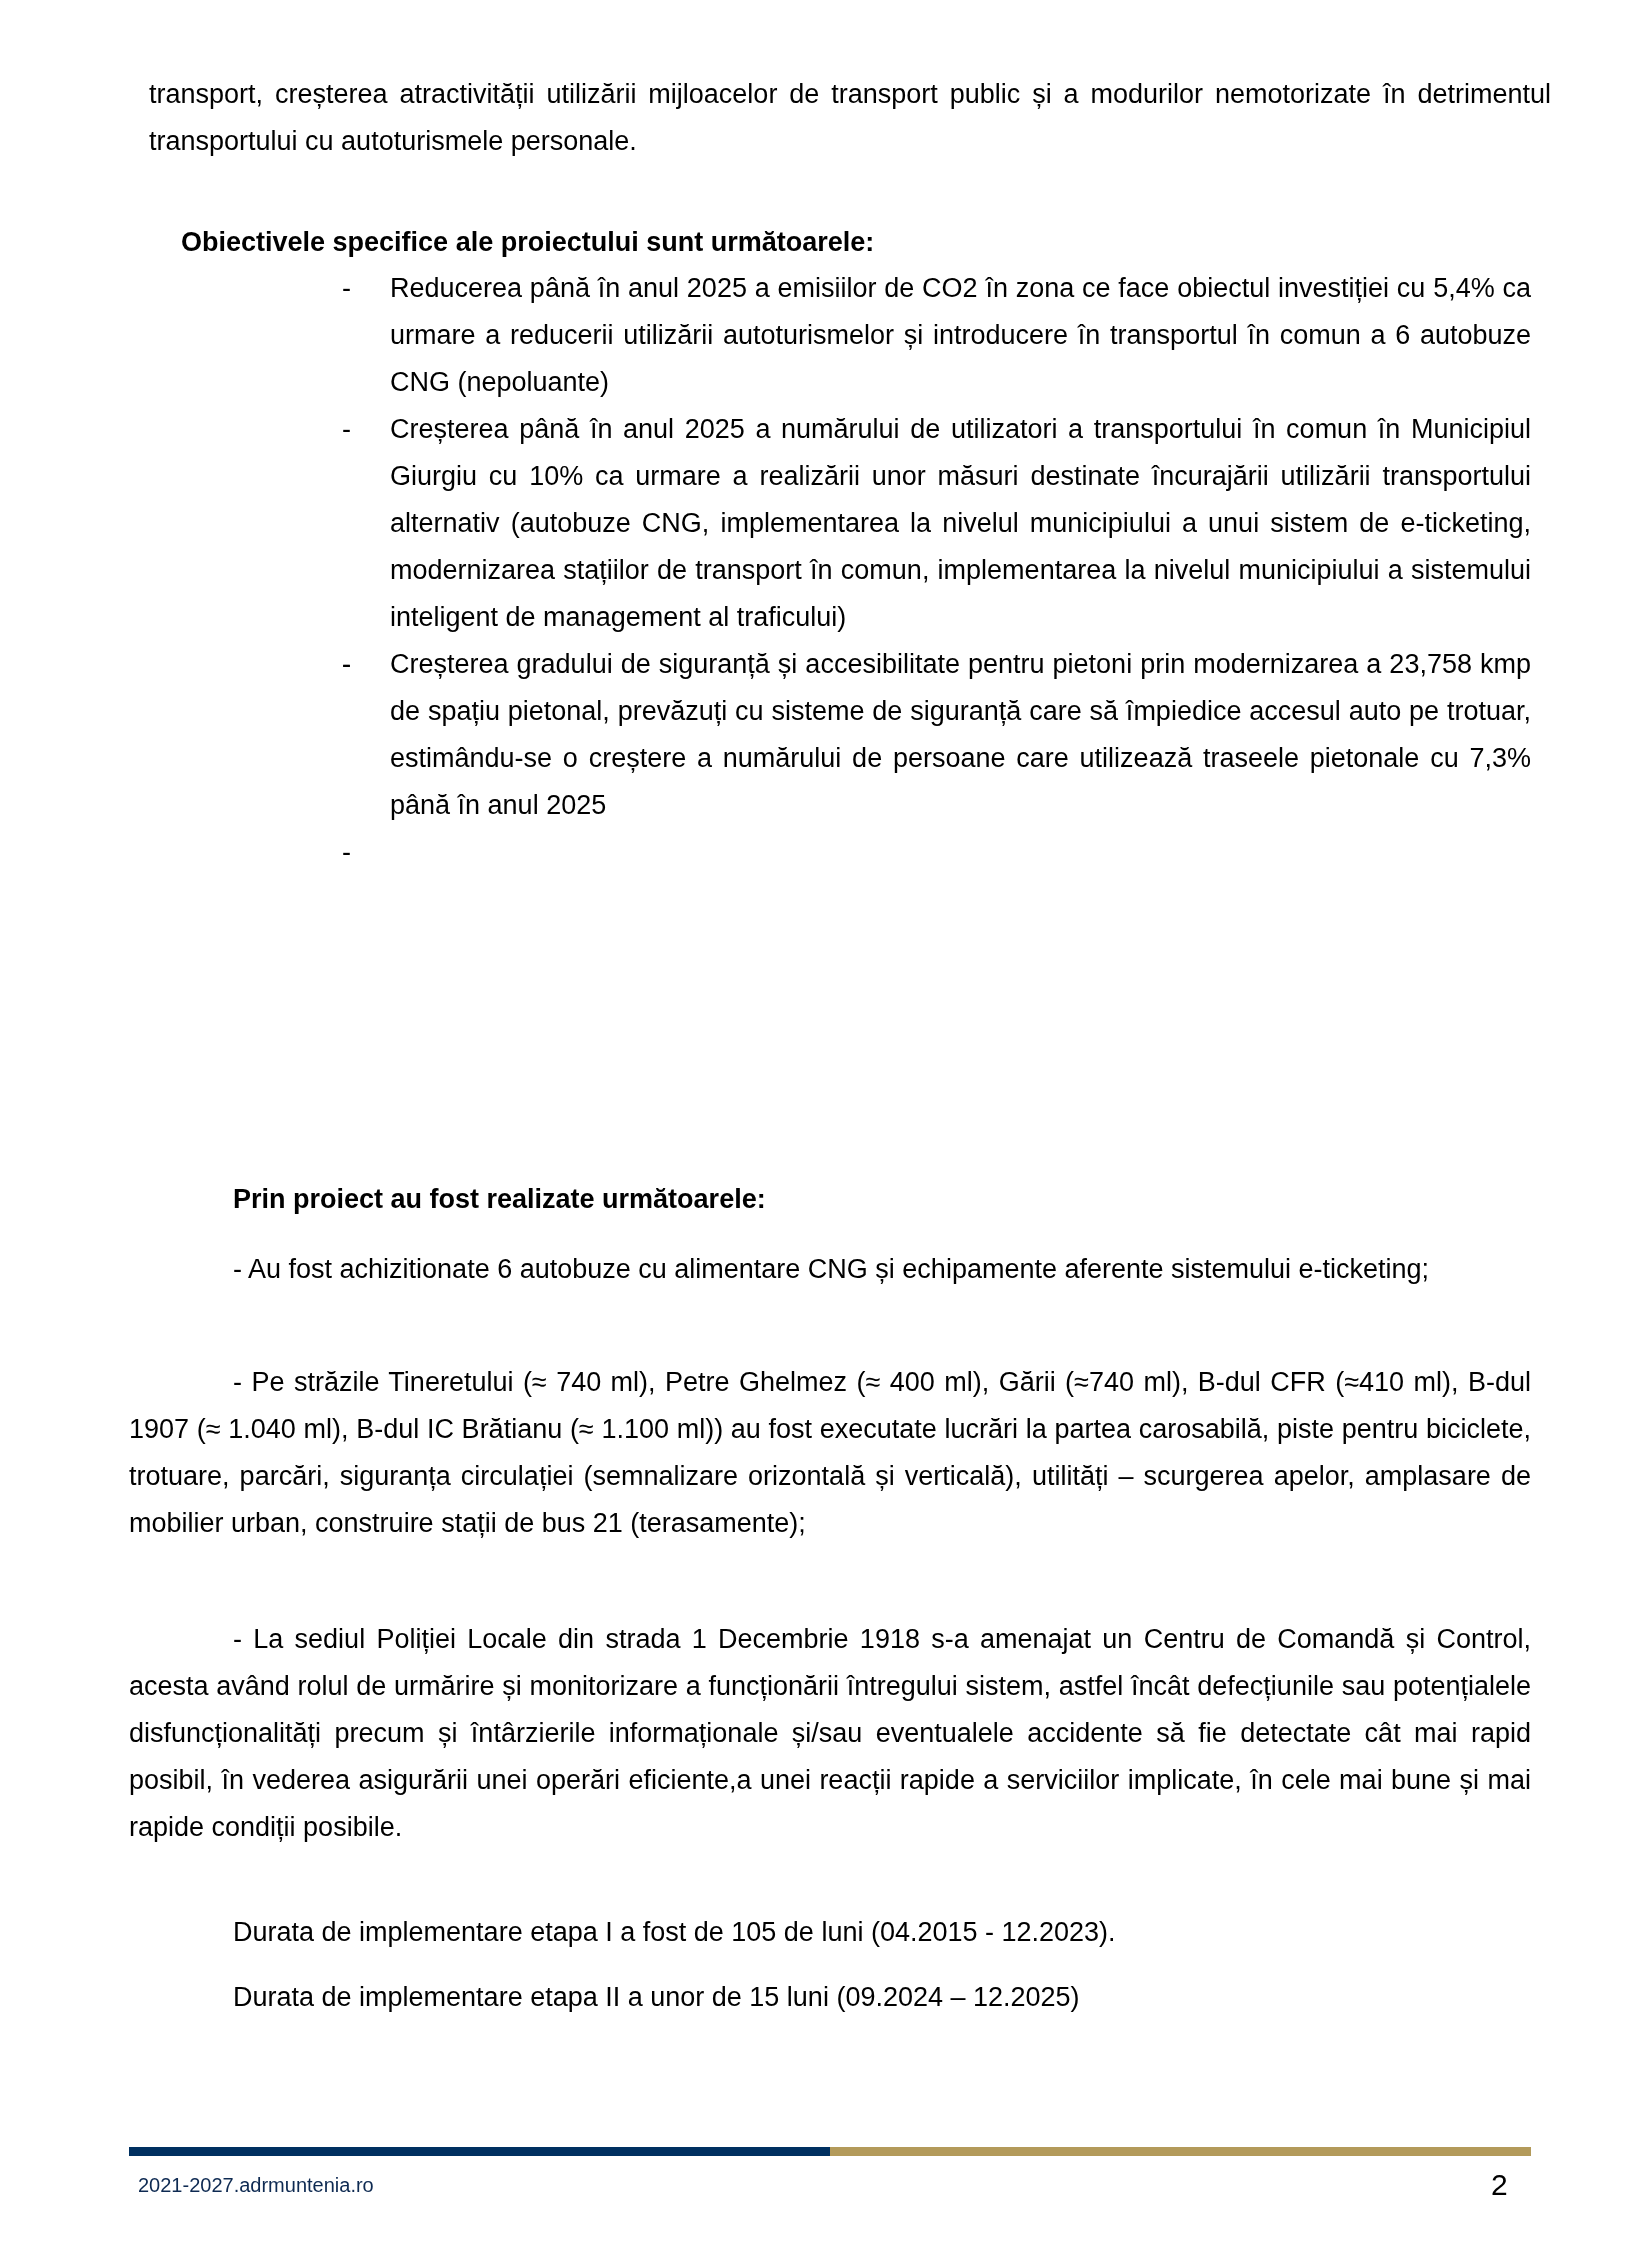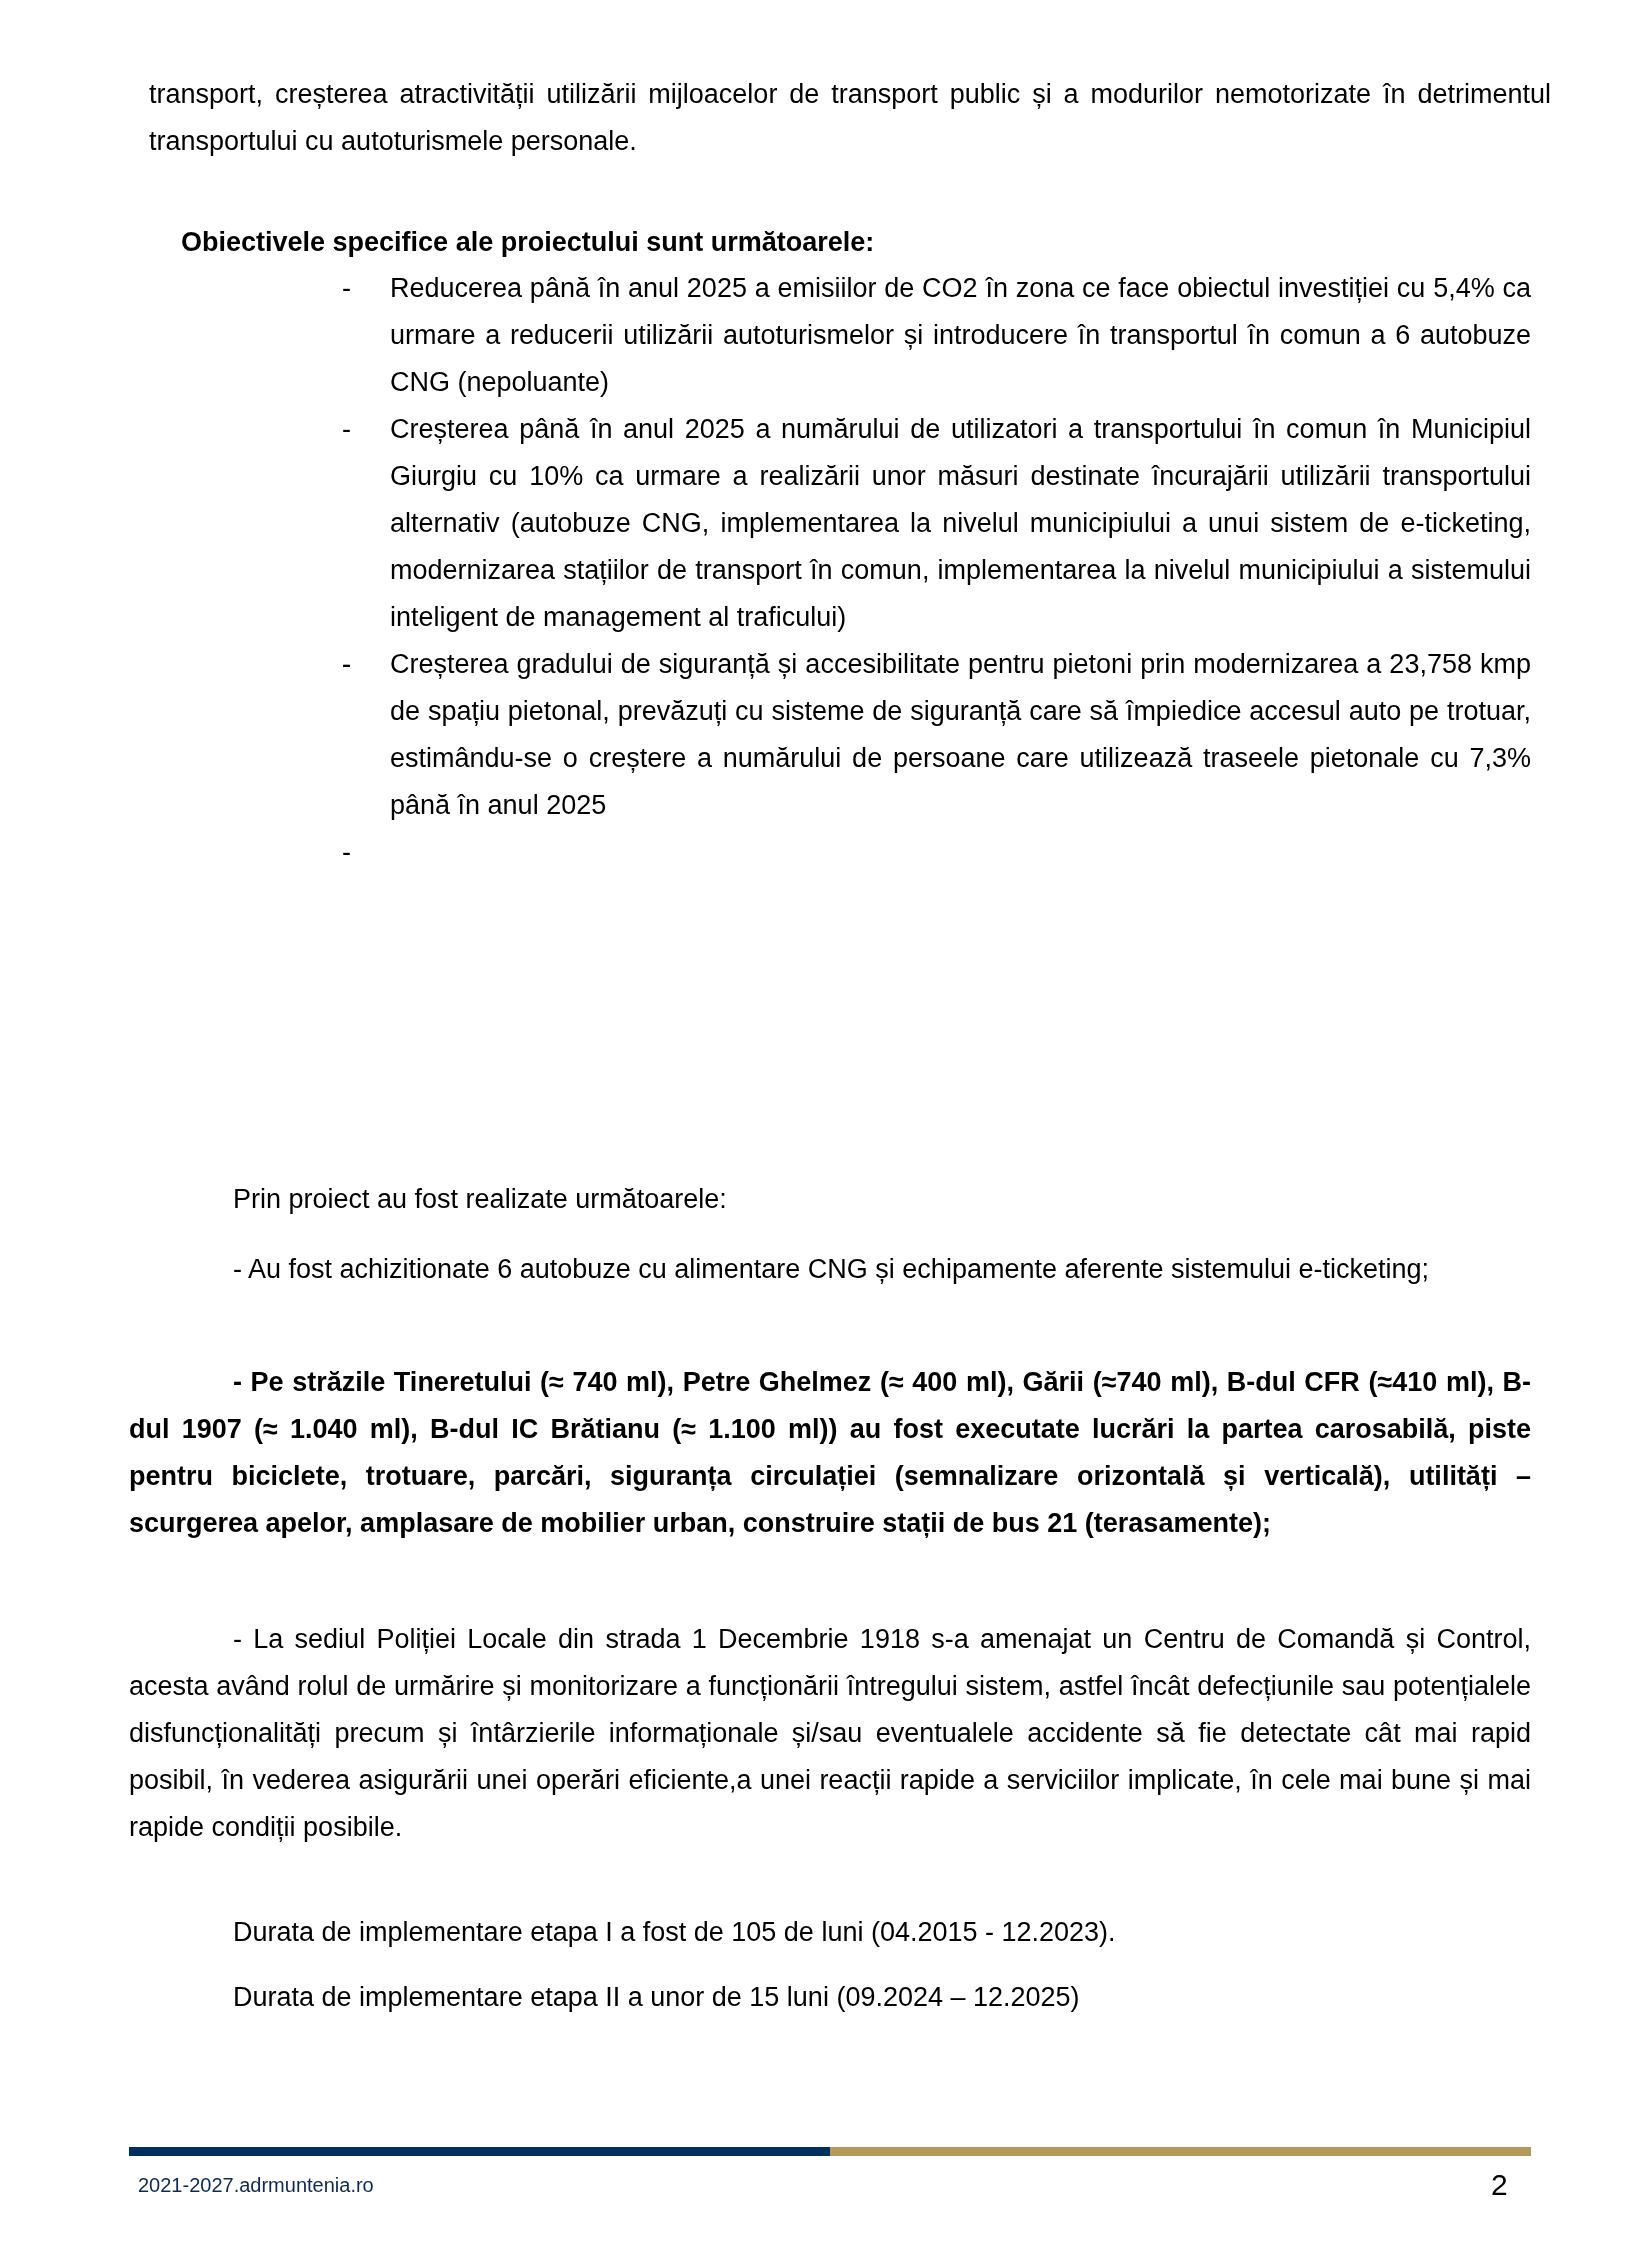--- a/index.html
+++ b/index.html
@@ -5,25 +5,25 @@
   html, body { margin: 0; padding: 0; background: #ffffff; }
   body { width: 1637px; height: 2258px; position: relative; overflow: hidden;
          font-family: "Liberation Sans", "DejaVu Sans", sans-serif; color: #000; }
   .page { position: absolute; left: 129px; width: 1402px; top: 0; }
   .para { font-size: 27px; line-height: 47px; text-align: justify; margin: 0; }
   .intro { position: absolute; top: 71px; left: 0; width: 1402px; margin-left: 20px; }
   .h1 { position: absolute; top: 219px; left: 52px; font-size: 27px; font-weight: bold; line-height: 47px; margin: 0; }
   .bullets { position: absolute; top: 265px; left: 213px; width: 1189px; margin: 0; padding: 0; list-style: none; }
   .bullets li { position: relative; padding-left: 48px; font-size: 27px; line-height: 47px; text-align: justify; }
   .bullets li .dash { position: absolute; left: 0; top: 0; }
-  .h2 { position: absolute; top: 1176px; left: 104px; font-size: 27px; font-weight: normal; line-height: 47px; margin: 0; }
+  .h2 { position: absolute; top: 1176px; left: 104px; font-size: 27px; font-weight: bold; line-height: 47px; margin: 0; }
   .done { position: absolute; left: 0; width: 1402px; }
   .done p { font-size: 27px; line-height: 47px; text-align: justify; margin: 0; text-indent: 104px; }
   .done1 { top: 1246px; }
-  .done2 { top: 1359px; font-weight: bold; }
+  .done2 { top: 1359px; }
   .done3 { top: 1616px; }
   .dur { position: absolute; left: 104px; font-size: 27px; line-height: 47px; margin: 0; }
   .dur1 { top: 1909px; }
   .dur2 { top: 1974px; }
   .footer-bar { position: absolute; top: 2147px; left: 129px; width: 1402px; height: 8.8px; display: flex; }
   .footer-bar .navy { width: 50%; background: #003060; }
   .footer-bar .gold { width: 50%; background: #b39a5a; }
   .footer-url { position: absolute; top: 2163px; left: 138px; font-size: 20px; line-height: 44px; color: #0e2a52; }
   .footer-page { position: absolute; top: 2163px; left: 1491px; font-size: 30px; line-height: 44px; color: #000; }
   b { font-weight: normal; }

